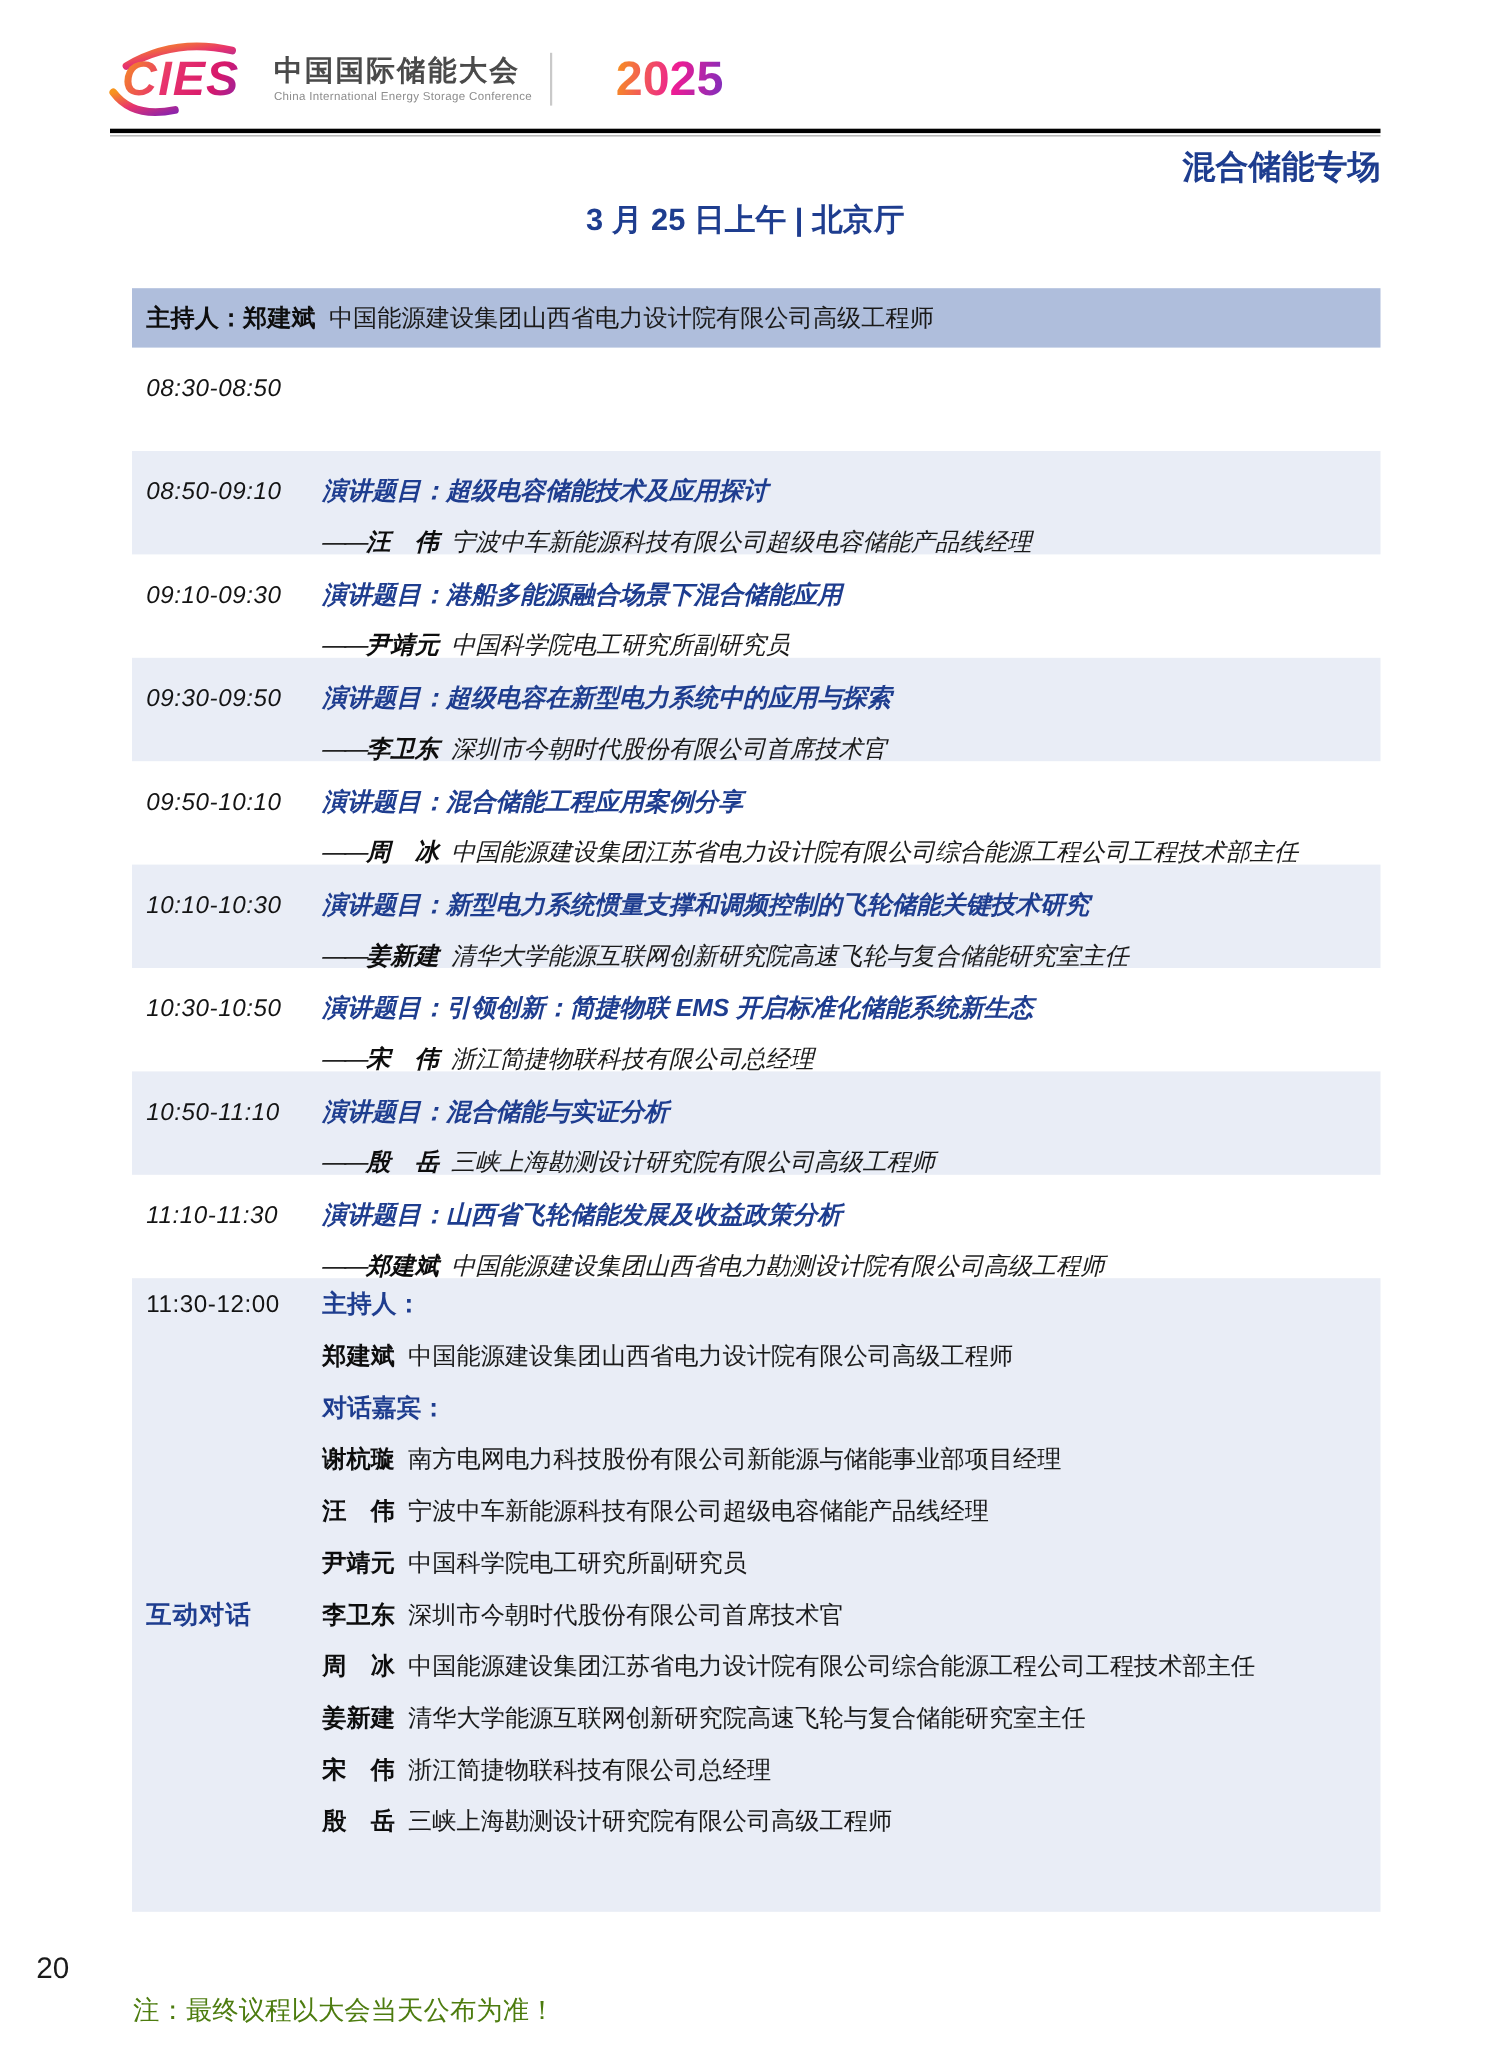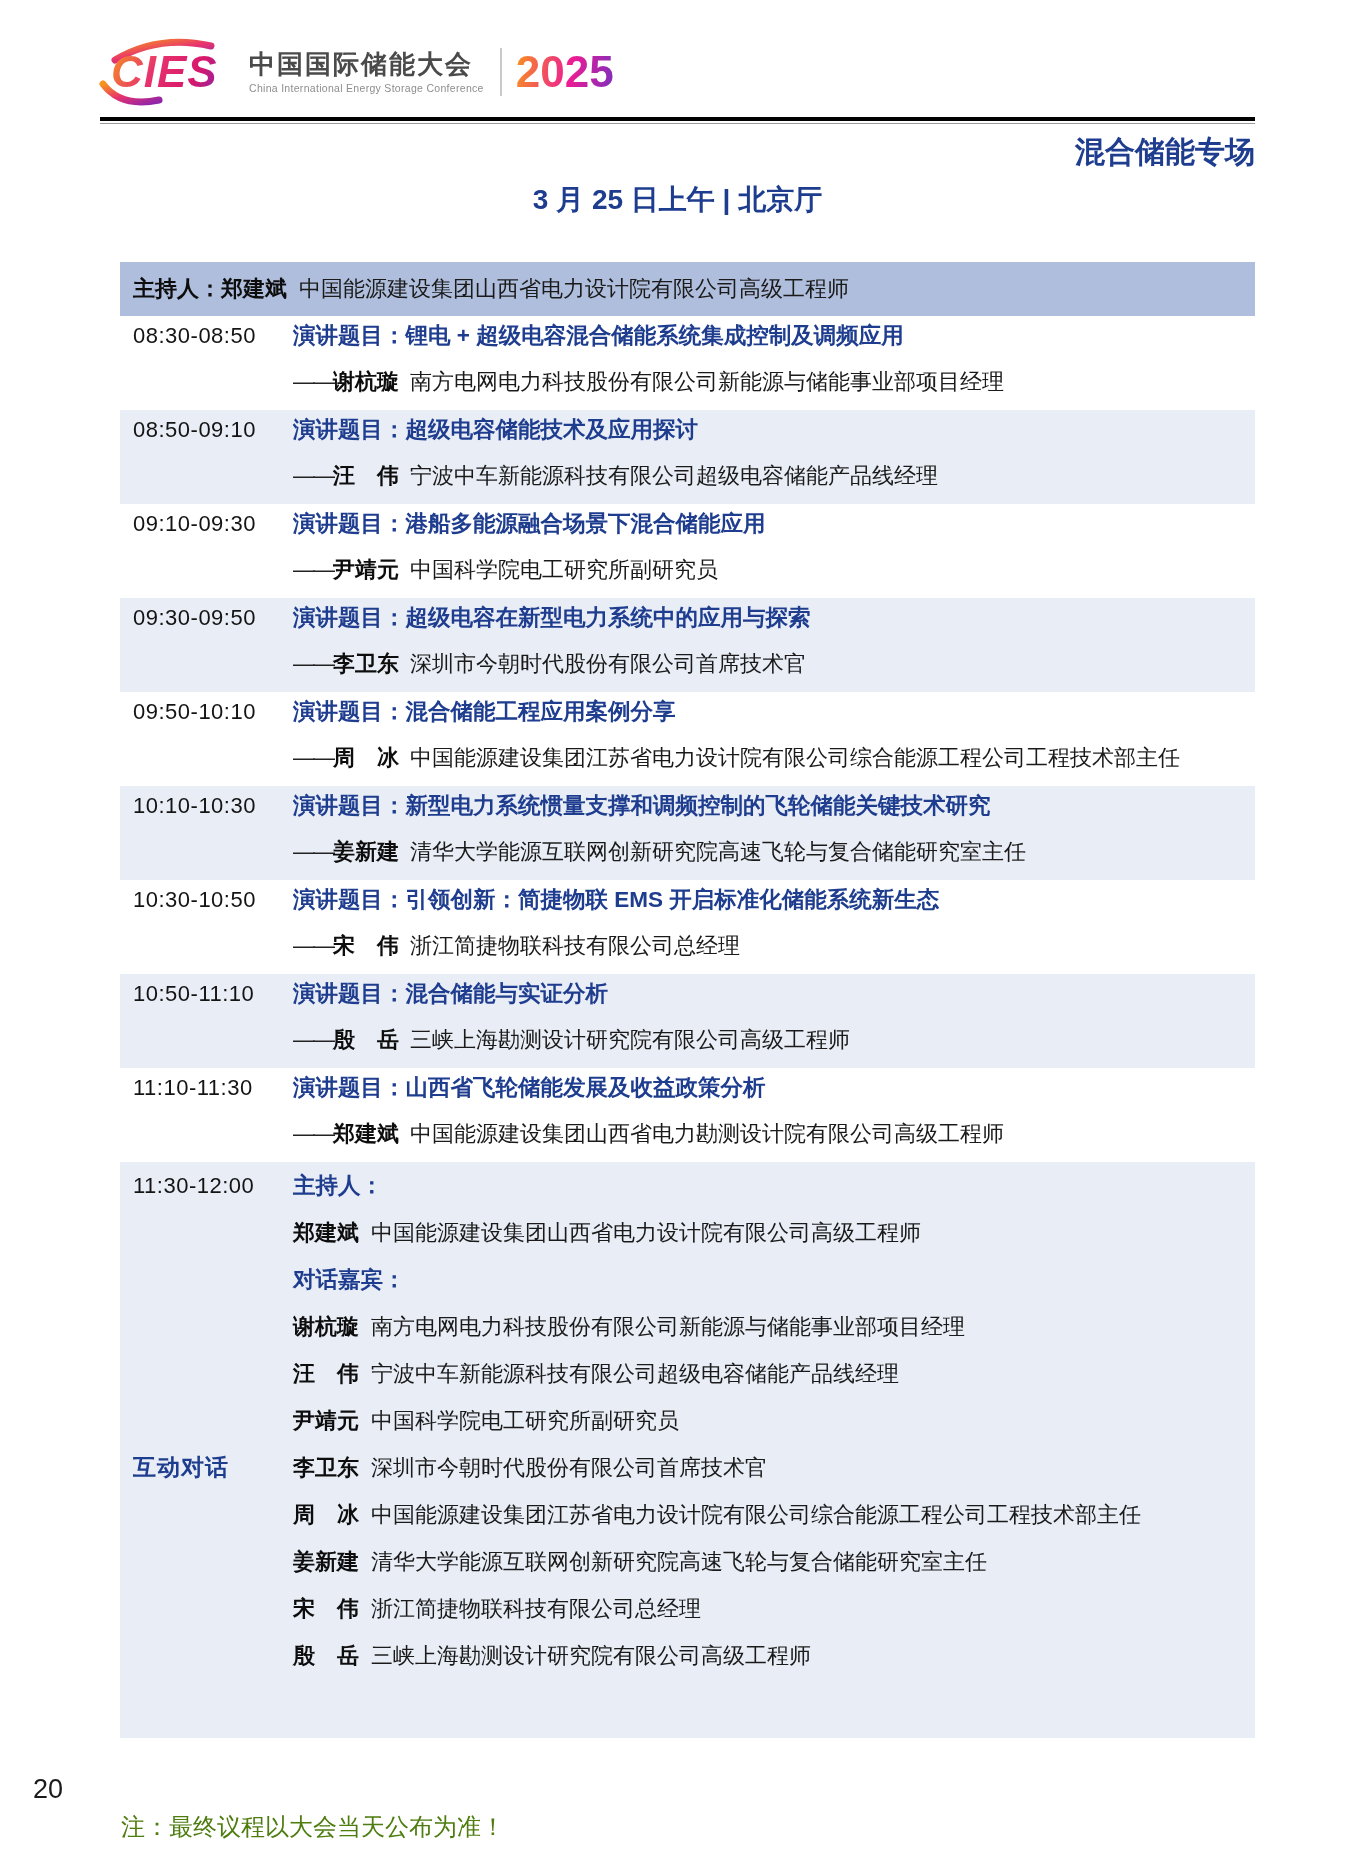--- a/index.html
+++ b/index.html
@@ -23,21 +23,21 @@
     -webkit-background-clip:text; background-clip:text; color:transparent;
     line-height:1;
   }
   .logo-titles { margin-left:2px; }
   .logo-cn { font-size:26px; font-weight:700; color:#4a4a4a; letter-spacing:2px; line-height:1.15; }
   .logo-en { font-size:10.5px; color:#8d8d8d; letter-spacing:0.3px; margin-top:2px; }
   .logo-divider { width:2px; height:48px; background:#c9c9c9; margin:0 14px 0 16px; }
   .logo-year {
     font-size:44px; font-weight:800; line-height:1;
     background:linear-gradient(100deg,#f7941d 0%,#ed1c94 55%,#7b2fbe 100%);
-    -webkit-background-clip:text; background-clip:text; color:transparent;
+    -webkit-background-clip:text; background-clip:text; color:transparent;margin-left:44px;
   }
 
   
   .rule { position:absolute; left:100px; top:117px; width:1155px; height:4px; background:#000; }
   .rule:after { content:""; position:absolute; left:0; top:6px; width:100%; height:1px; background:#9a9a9a; }
   .page-title {
     position:absolute; left:100px; top:132px; width:1155px;
     text-align:right; font-size:30px; font-weight:800; color:#1e3d8f;
   }
   .page-subtitle {
@@ -53,21 +53,21 @@
     display:flex; align-items:center;
     padding-left:13px; box-sizing:border-box;
     font-size:22px;
   }
   .mod-label { font-weight:700; color:#0d0d0d; }
   .mod-name { font-weight:700; color:#0d0d0d; }
   .mod-affil { margin-left:12px; color:#1a1a1a; }
 
   .session-row {
     display:grid; grid-template-columns:173px 1fr;
-    height:94px; box-sizing:border-box; padding-top:4px;
+    height:94px; box-sizing:border-box; padding-top:21px;font-style:italic;
   }
   .session-row.alt { background:#e9edf6; }
   .s-time { padding-left:13px; font-size:22px; line-height:31px; color:#141414; letter-spacing:0.5px; }
   .s-title-line { font-size:22.5px; font-weight:700; color:#1e3d8f; line-height:31px; }
   .s-speaker-line { margin-top:15px; font-size:22px; line-height:31px; color:#141414; }
   .s-dash { color:#222; letter-spacing:-2px; }
   .s-name { font-weight:700; color:#0d0d0d; }
   .s-affil { margin-left:11px; color:#1a1a1a; }
 
   .panel-row {
@@ -125,28 +125,20 @@
 
   <div class="mod-row">
     <span class="mod-label">主持人：</span>
       <span class="mod-name">郑建斌</span>
     <span class="mod-affil">中国能源建设集团山西省电力设计院有限公司高级工程师</span>
   </div>
 
   <div id="agenda-sessions">
       <div class="session-row">
     <div class="s-time">08:30-08:50</div>
-    <div class="s-content">
-      <div class="s-title-line">
-        <span>演讲题目：</span><span>锂电 + 超级电容混合储能系统集成控制及调频应用</span>
-      </div>
-      <div class="s-speaker-line">
-        <span class="s-dash">——</span><span class="s-name">谢杭璇</span><span class="s-affil">南方电网电力科技股份有限公司新能源与储能事业部项目经理</span>
-      </div>
-    </div>
   </div>
       <div class="session-row alt">
     <div class="s-time">08:50-09:10</div>
     <div class="s-content">
       <div class="s-title-line">
         <span>演讲题目：</span><span>超级电容储能技术及应用探讨</span>
       </div>
       <div class="s-speaker-line">
         <span class="s-dash">——</span><span class="s-name">汪　伟</span><span class="s-affil">宁波中车新能源科技有限公司超级电容储能产品线经理</span>
       </div>

